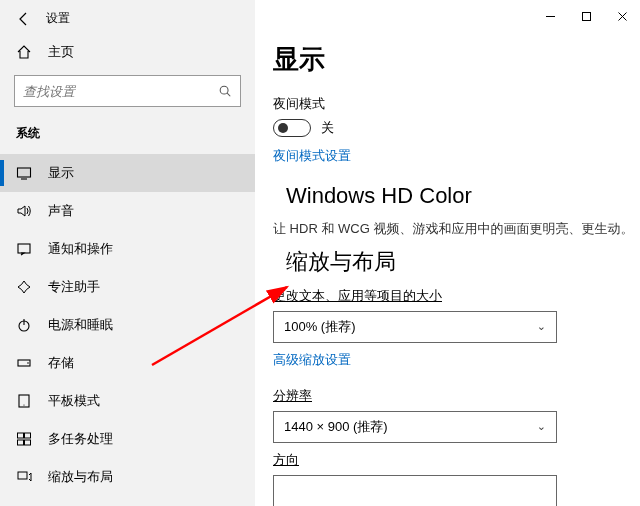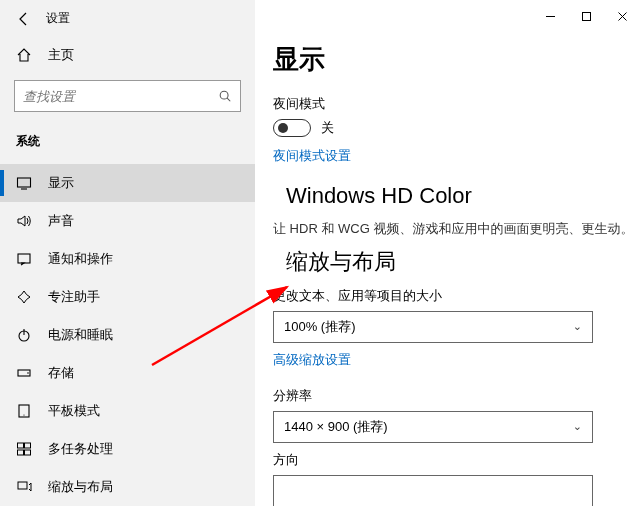--- a/index.html
+++ b/index.html
@@ -12,21 +12,20 @@
     overflow: hidden;
     position: relative;
   }
   .container { display: flex; width: 100%; height: 100%; }
   .left-pane {
     width: 255px;
     background: #f2f2f2;
     display: flex;
     flex-direction: column;
     flex-shrink: 0;
-    justify-content: space-between;
   }
   .left-header {
     display: flex;
     align-items: center;
     padding: 10px 16px 4px 16px;
     gap: 14px;
   }
   .left-header .back { font-size: 15px; }
   .left-header .title { font-size: 12px; }
   .home-row {
@@ -106,23 +105,23 @@
     position: relative;
   }
   .toggle .knob {
     width: 10px; height: 10px; border-radius: 50%;
     background: #333;
     position: absolute; top: 3px; left: 4px;
   }
   .link { color: #0067c0; font-size: 13px; margin-bottom: 18px; display:block;}
   .section-title { font-size: 22px; font-weight: 400; margin-bottom: 10px; margin-top: 4px; margin-left: 13px;}
   .desc { font-size: 13px; color: #333; margin-bottom: 8px; line-height: 1.5;}
-  .field-label { font-size: 13px; margin-bottom: 6px; margin-top: 8px;}
+  .field-label { font-size: 13px; margin-bottom: 6px; margin-top: 8px; text-decoration: underline;}
   .select {
-    width: 320px; height: 32px;
+    width: 284px; height: 32px;
     border: 1px solid #666;
     display: flex; align-items: center; justify-content: space-between;
     padding: 0 10px; font-size: 13px;
     margin-bottom: 8px;
   }
   .select .chev { font-size: 11px; color:#444;}
   .annotation-arrow {
     position: absolute;
     left: 142px;
     top: 275px;

